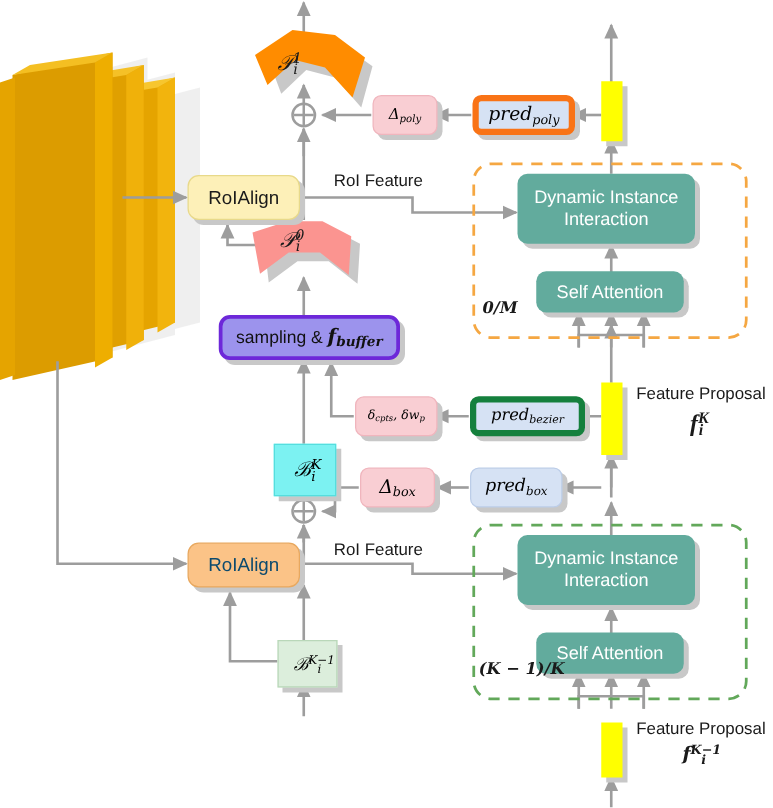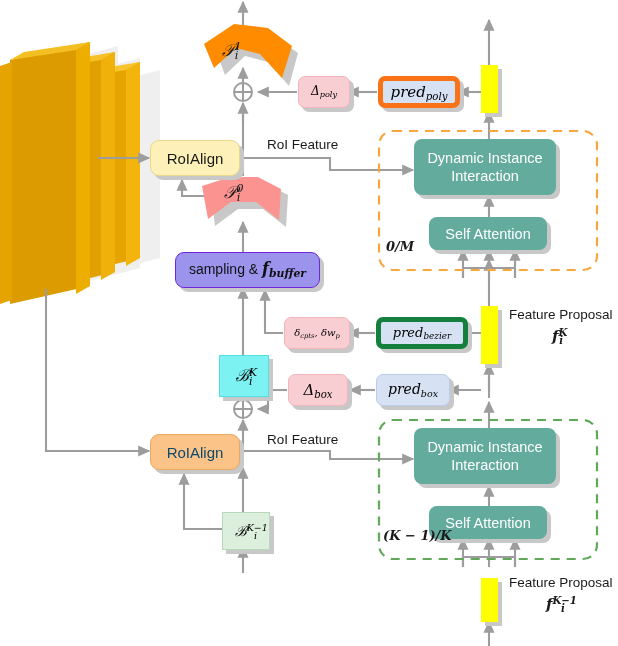--- a/index.html
+++ b/index.html
@@ -173,21 +173,21 @@
     <span>RoIAlign</span>
   </div>
 
   <div class="node" style="left:150px;top:434px;width:90px;height:36px;background:#fbc387;
               border:1px solid #e8a85f;border-radius:9px;
               box-shadow:4px 4px 0 #c8c8c8;font-size:15px;color:#0c4a6e;">
     <span>RoIAlign</span>
   </div>
 
   <div class="node" style="left:175px;top:252px;width:145px;height:36px;background:#9c93ed;
-              border:1px solid #6d28d9;border-radius:9px;
+              border:3px solid #6d28d9;border-radius:9px;
               box-shadow:4px 4px 0 #c8c8c8;font-size:14px;color:#111;">
     <span>
       <span>sampling &amp;</span>
       <span class="mathb" style="font-size:16px;"><span>f</span><sub>buffer</sub></span>
     </span>
   </div>
 
   <div class="node" style="left:219px;top:355px;width:50px;height:42px;background:#7cf2f2;
               border:1px solid #55dede;box-shadow:4px 4px 0 #c8c8c8;">
     <span class="mathi" style="font-size:16px;"><span>ℬ</span><sup>K</sup><sub style="margin-left:-8px">i</sub></span>
@@ -261,18 +261,18 @@
 
   <div class="lbl" style="left:267px;top:137px;font-size:13.5px;">RoI Feature</div>
 
   <div class="lbl" style="left:267px;top:432px;font-size:13.5px;">RoI Feature</div>
 
   <div class="lbl mathb" style="left:386px;top:239px;font-size:13px;">0/M</div>
 
   <div class="lbl mathb" style="left:383px;top:528px;font-size:13px;">(K − 1)/K</div>
 
   <div class="lbl" style="left:509px;top:307px;font-size:13.5px;">Feature Proposal</div>
-  <div class="lbl mathb" style="left:552px;top:326px;font-size:15px;"><span>f</span><sup>K</sup><sub style="margin-left:-8px">i</sub></div>
+  <div class="lbl mathb" style="left:552px;top:326px;font-size:19px;font-family:Liberation Serif, serif;"><span>f</span><sup>K</sup><sub style="margin-left:-8px">i</sub></div>
 
   <div class="lbl" style="left:509px;top:575px;font-size:13.5px;">Feature Proposal</div>
   <div class="lbl mathb" style="left:546px;top:594px;font-size:15px;"><span>f</span><sup>K−1</sup><sub style="margin-left:-16px">i</sub></div>
 
 </div>
 
 </body></html>

